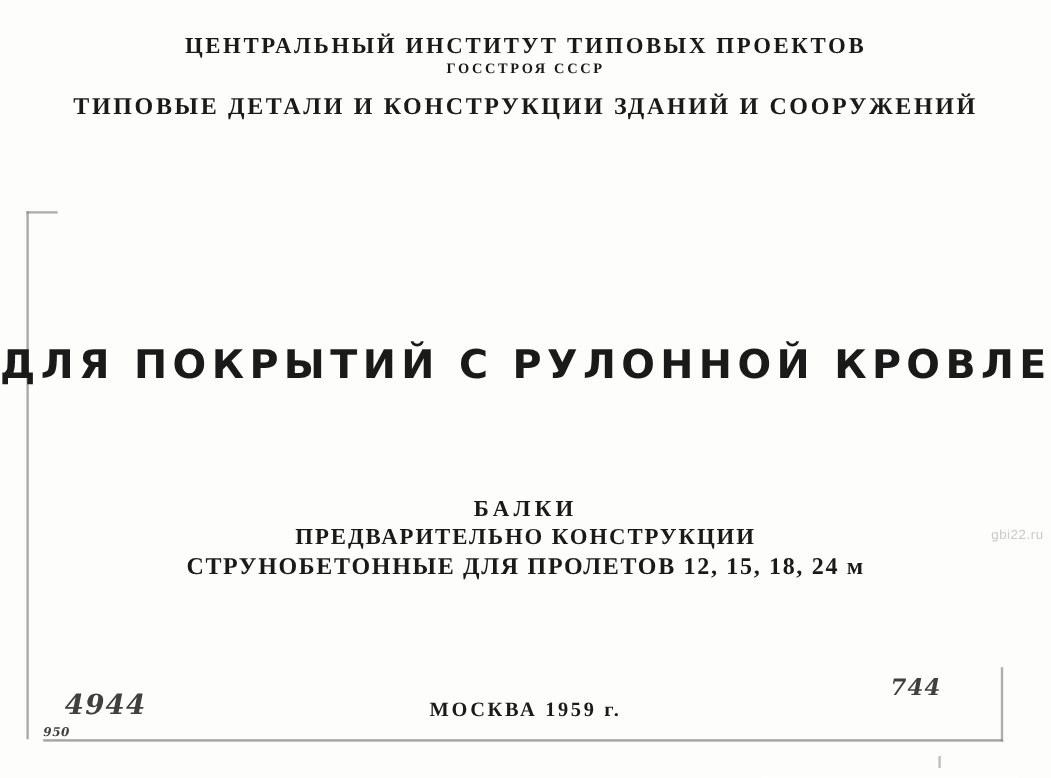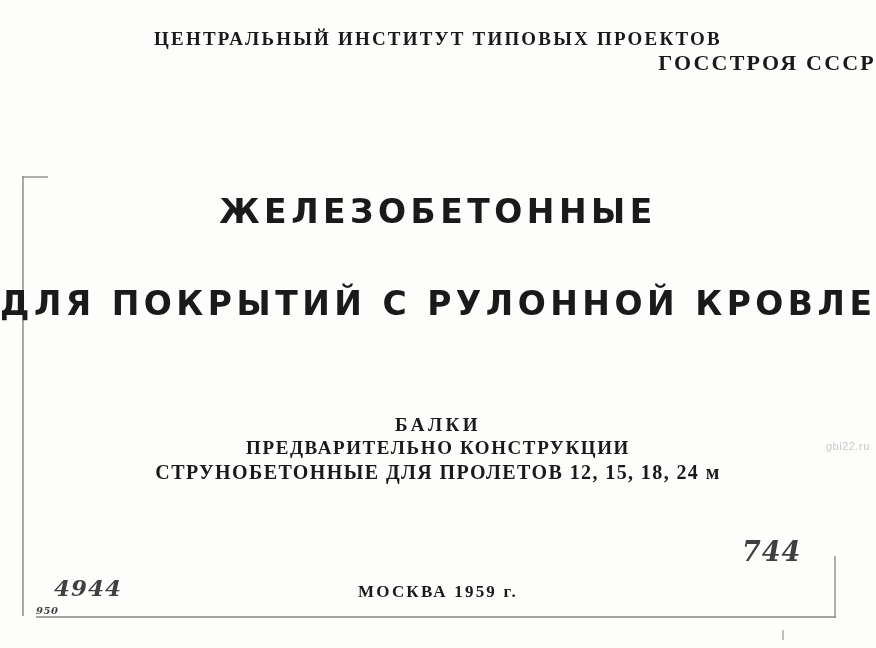--- a/index.html
+++ b/index.html
@@ -71,24 +71,23 @@
   }
 
   .hdr1 {
     top: 28px;
     font-size: 19px;
     font-weight: bold;
     letter-spacing: 2.2px;
   }
   .hdr2 {
     top: 50px;
-    font-size: 22px;
-    font-weight: bold;
-    letter-spacing: 2.2px;
-    text-align: right;
+    font-size: 12px;
+    font-weight: bold;
+    letter-spacing: 2.2px;
   }
   .hdr3 {
     top: 78px;
     font-size: 20px;
     font-weight: bold;
     letter-spacing: 2.2px;
   }
 
   .series {
     top: 126px;
@@ -154,22 +153,22 @@
     letter-spacing: 1px;
   }
   .hw-left-small {
     left: 36px;
     top: 605px;
     font-size: 10px;
     letter-spacing: 0.5px;
   }
   .hw-right {
     left: 742px;
-    top: 536px;
-    font-size: 27px;
+    top: 562px;
+    font-size: 19px;
     letter-spacing: 1px;
   }
 
   .watermark {
     position: absolute;
     left: 826px;
     top: 440px;
     font-family: "Liberation Sans", sans-serif;
     font-size: 11px;
     color: #c9c9c9;
@@ -182,23 +181,23 @@
 <div id="page">
 
   <div class="edge-line edge-left-v"></div>
   <div class="edge-line edge-left-tick"></div>
   <div class="edge-line edge-bottom-h"></div>
   <div class="edge-line edge-right-v"></div>
   <div class="edge-line edge-bottom-tick"></div>
 
   <div class="line hdr1">ЦЕНТРАЛЬНЫЙ  ИНСТИТУТ  ТИПОВЫХ  ПРОЕКТОВ</div>
   <div class="line hdr2">ГОССТРОЯ СССР</div>
-
-
-  <div class="line big big1">ЖЕЛЕЗОБЕТОННЫЕ</div>
+  <div class="line hdr3">ТИПОВЫЕ ДЕТАЛИ  И  КОНСТРУКЦИИ  ЗДАНИЙ  И СООРУЖЕНИЙ</div>
+
+
   <div class="line big big3">ДЛЯ ПОКРЫТИЙ С РУЛОННОЙ КРОВЛЕЙ</div>
 
 
   <div class="line sub1">БАЛКИ</div>
   <div class="line sub2">ПРЕДВАРИТЕЛЬНО  КОНСТРУКЦИИ</div>
   <div class="line sub3">СТРУНОБЕТОННЫЕ ДЛЯ ПРОЛЕТОВ  12, 15, 18, 24 м</div>
 
   <div class="line imprint">МОСКВА  1959 г.</div>
 
   <div class="handwritten hw-left">4944</div>

